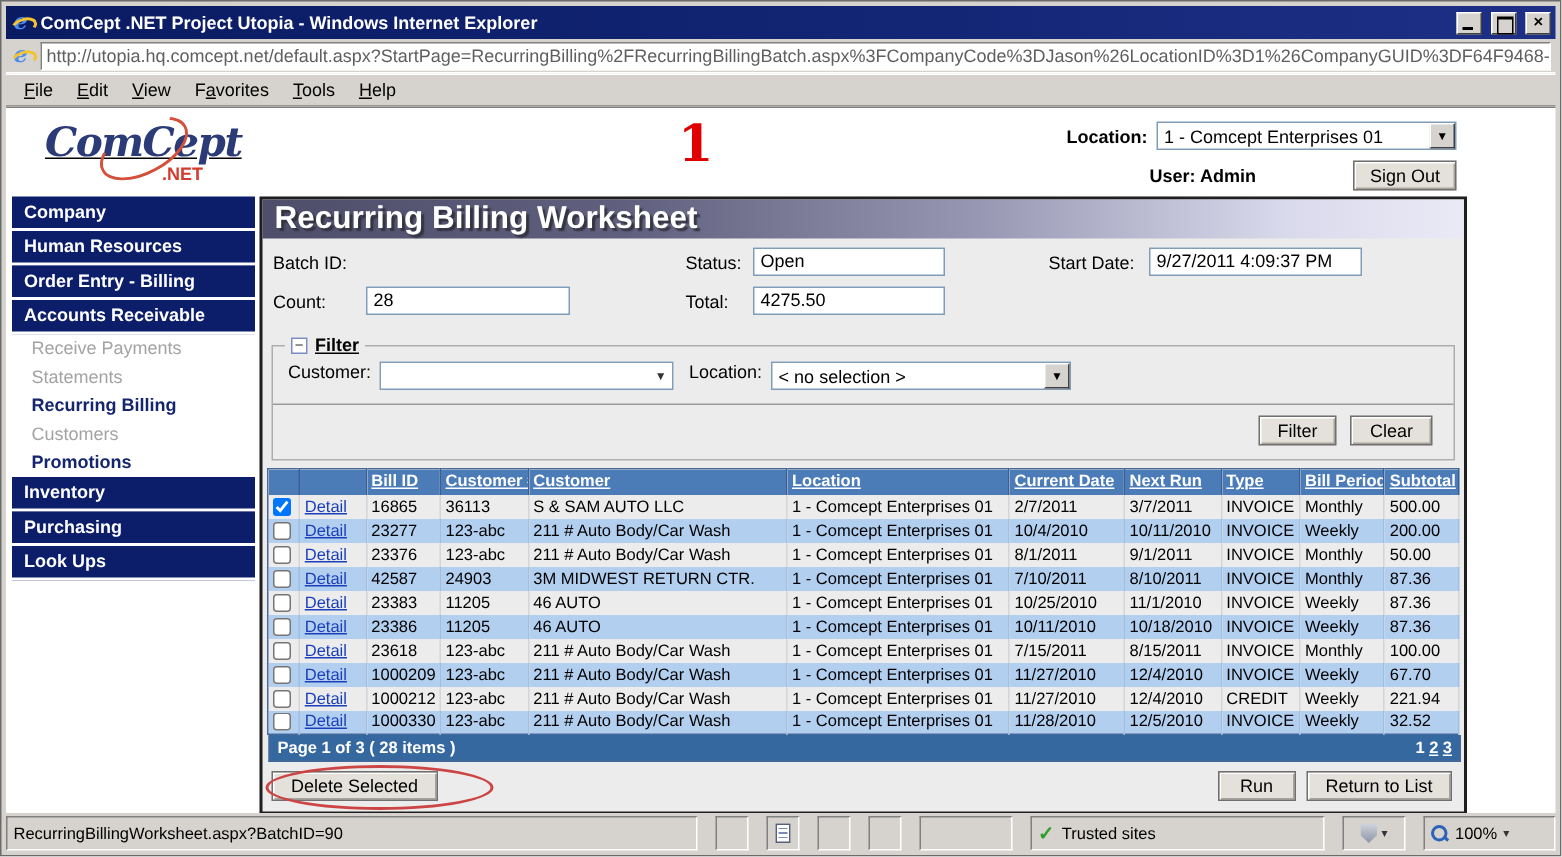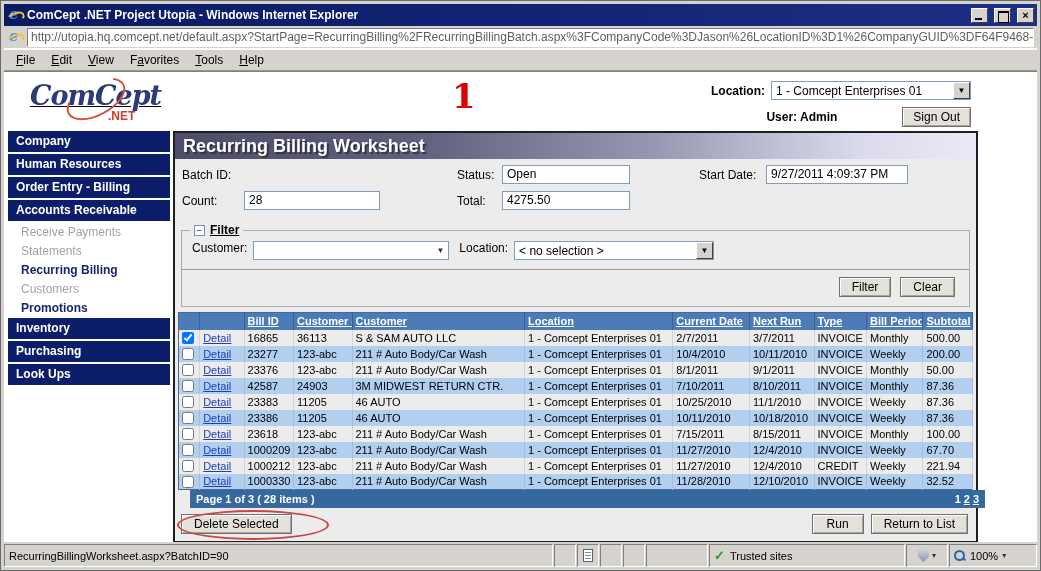--- a/index.html
+++ b/index.html
@@ -41,21 +41,21 @@
   .row-user .lbl-b{margin-right:55px;}
   .btn{background:#e4e1da;border:1px solid #707070;box-shadow:inset 1px 1px 0 #fff, inset -1px -1px 0 #a8a49c;font-size:12px;padding:2px 12px;color:#000;font-family:"Liberation Sans",sans-serif;}
   .signout{padding:2px 10px;}
   
   .sidebar{position:absolute;left:4px;top:59px;width:162px;}
   .nav-section{background:#0c1e69;color:#fff;font-size:12px;font-weight:bold;padding:3px 6px 4px 8px;border-bottom:2px solid #fff;}
   .nav-sub{background:#fff;color:#a3a3a3;font-size:12px;padding:2px 6px 2px 13px;height:19px;}
   .nav-sub.em{color:#16266e;font-weight:bold;}
   
   .panel{position:absolute;left:169px;top:59px;width:805px;height:412px;border:2px solid #1f1f1f;background:#ececec;}
-  .panel-title{height:26px;line-height:26px;padding-left:8px;font-size:18px;font-weight:bold;color:#fff;text-shadow:2px 2px 1px rgba(45,45,55,.85);background:linear-gradient(90deg,#4e4e6b 0%,#60607e 30%,#9898b4 60%,#d9d9ec 85%,#eaeaf6 100%);white-space:nowrap;}
+  .panel-title{height:26px;line-height:26px;padding-left:8px;font-size:21px;font-weight:bold;color:#fff;text-shadow:2px 2px 1px rgba(45,45,55,.85);background:linear-gradient(90deg,#4e4e6b 0%,#60607e 30%,#9898b4 60%,#d9d9ec 85%,#eaeaf6 100%);white-space:nowrap;}
   .fields{position:relative;height:60px;font-size:12px;}
   .fields .flabel{position:absolute;color:#000;}
   .tbox{position:absolute;background:#fff;border:1px solid #7f9db9;height:19px;font-size:12px;padding:1px 4px;white-space:nowrap;overflow:hidden;}
   fieldset.filter{margin:4px 6px 0 6px;border:1px solid #adadad;height:84px;padding:0 0 0 0;position:relative;background:transparent;}
   fieldset.filter legend{display:flex;align-items:center;gap:5px;margin-left:8px;padding:0 4px;font-size:12px;}
   .collapse-box{width:11px;height:11px;border:1px solid #7a8cc0;background:#fff;font-size:10px;line-height:9px;text-align:center;color:#333;}
   .legend-text{font-weight:bold;text-decoration:underline;color:#000;}
   .filter-row{display:flex;gap:6px;margin:4px 0 0 10px;font-size:12px;}
   .cust-combo{width:196px;margin-right:4px;}
   .cust-combo .flat-arrow{font-size:8px;color:#333;padding-right:4px;}
@@ -63,32 +63,32 @@
   .filter-btns{display:flex;justify-content:flex-end;gap:9px;padding:7px 14px 0 0;}
   
   table.grid{border-collapse:collapse;table-layout:fixed;margin:5px 3px 0 3px;width:795px;border:1px solid #46689a;font-size:11px;}
   table.grid th{background:#4b7cb8;color:#fff;font-weight:bold;text-decoration:underline;text-align:left;height:17px;padding:0 3px;border-right:1px solid #3a5f94;white-space:nowrap;overflow:hidden;}
   table.grid td{height:16px;padding:0 3px;border-right:1px solid #d4d4dc;white-space:nowrap;overflow:hidden;color:#000;}
   table.grid tr.alt td{background:#b3cff0;border-right-color:#a0bde2;}
   table.grid td.r, table.grid th.r{text-align:left;margin-left:39px;}
   table.grid a.detail{color:#1a3fbb;text-decoration:underline;}
   table.grid input[type=checkbox]{width:12px;height:12px;margin:0;vertical-align:middle;}
   .c0{width:21px}.c1{width:44px}.c2{width:49px}.c3{width:58px}.c4{width:171px}.c5{width:147px}.c6{width:76px}.c7{width:64px}.c8{width:52px}.c9{width:56px}.c10{width:49px}
-  .pagerbar{width:795px;margin:0 15px;height:18px;background:#35689f;color:#fff;display:flex;align-items:center;font-size:11px;font-weight:bold;padding:0 5px;border:1px solid #46689a;border-top:none;}
+  .pagerbar{width:795px;margin:0 4px;height:18px;background:#35689f;color:#fff;display:flex;align-items:center;font-size:11px;font-weight:bold;padding:0 5px;border:1px solid #46689a;border-top:none;}
   .pager-left{flex:1;}
   .pager-pages{display:flex;gap:3px;}
   .pager-pages .pg{color:#fff;text-decoration:underline;}
   .pager-pages .pg.cur{text-decoration:none;}
   
   .panel-actions{display:flex;align-items:center;margin:6px 6px 0 6px;position:relative;}
   .del-wrap{position:relative;}
   .anno-ellipse{position:absolute;left:-4px;top:-4px;width:152px;height:30px;border:2px solid #cc4444;border-radius:50%;pointer-events:none;}
   .actions-right{margin-left:auto;display:flex;gap:7px;padding-right:2px;}
   
-  .statusbar{height:23px;flex:0 0 23px;margin-top:2px;display:flex;align-items:stretch;gap:1px;font-size:11px;color:#000;}
+  .statusbar{height:23px;flex:0 0 23px;margin-top:2px;display:flex;align-items:stretch;gap:12px;font-size:11px;color:#000;}
   .sb-cell{border:1px solid;border-color:#808080 #fff #fff #808080;background:#d6d3ce;display:flex;align-items:center;padding:0 4px;white-space:nowrap;overflow:hidden;}
   .sb-main{flex:1;}
   .sb-sm{width:22px;justify-content:center;}
   .sb-gap{width:62px;}
   .doc-icon{width:10px;height:13px;background:#fff;border:1px solid #55617a;position:relative;}
   .doc-icon:after{content:"";position:absolute;left:1px;top:2px;right:1px;height:8px;background:repeating-linear-gradient(#7a8cb0 0 1px,transparent 1px 3px);}
   .sb-trusted{width:196px;gap:5px;}
   .check-glyph{color:#2f9e2f;font-weight:bold;font-size:13px;}
   .sb-shield{width:42px;justify-content:center;gap:3px;}
   .shield-icon{width:11px;height:13px;background:linear-gradient(#cfd4dd,#8d95a5);clip-path:polygon(0 0,100% 0,100% 60%,50% 100%,0 60%);}
@@ -354,21 +354,21 @@
               <td class="r">221.94</td>
             </tr>
             <tr class="alt">
               <td><input type="checkbox" style=""></td>
               <td><a class="detail" href="#">Detail</a></td>
               <td>1000330</td>
               <td>123-abc</td>
               <td>211 # Auto Body/Car Wash</td>
               <td>1 - Comcept Enterprises 01</td>
               <td class="r">11/28/2010</td>
-              <td class="r">12/10/2010</td>
+              <td class="r">12/5/2010</td>
               <td>INVOICE</td>
               <td>Weekly</td>
               <td class="r">32.52</td>
             </tr>
           </tbody>
       </table>
 
       <div class="pagerbar">
         <span class="pager-left">Page 1 of 3 ( 28 items )</span>
         <span class="pager-pages" id="pager-pages">

